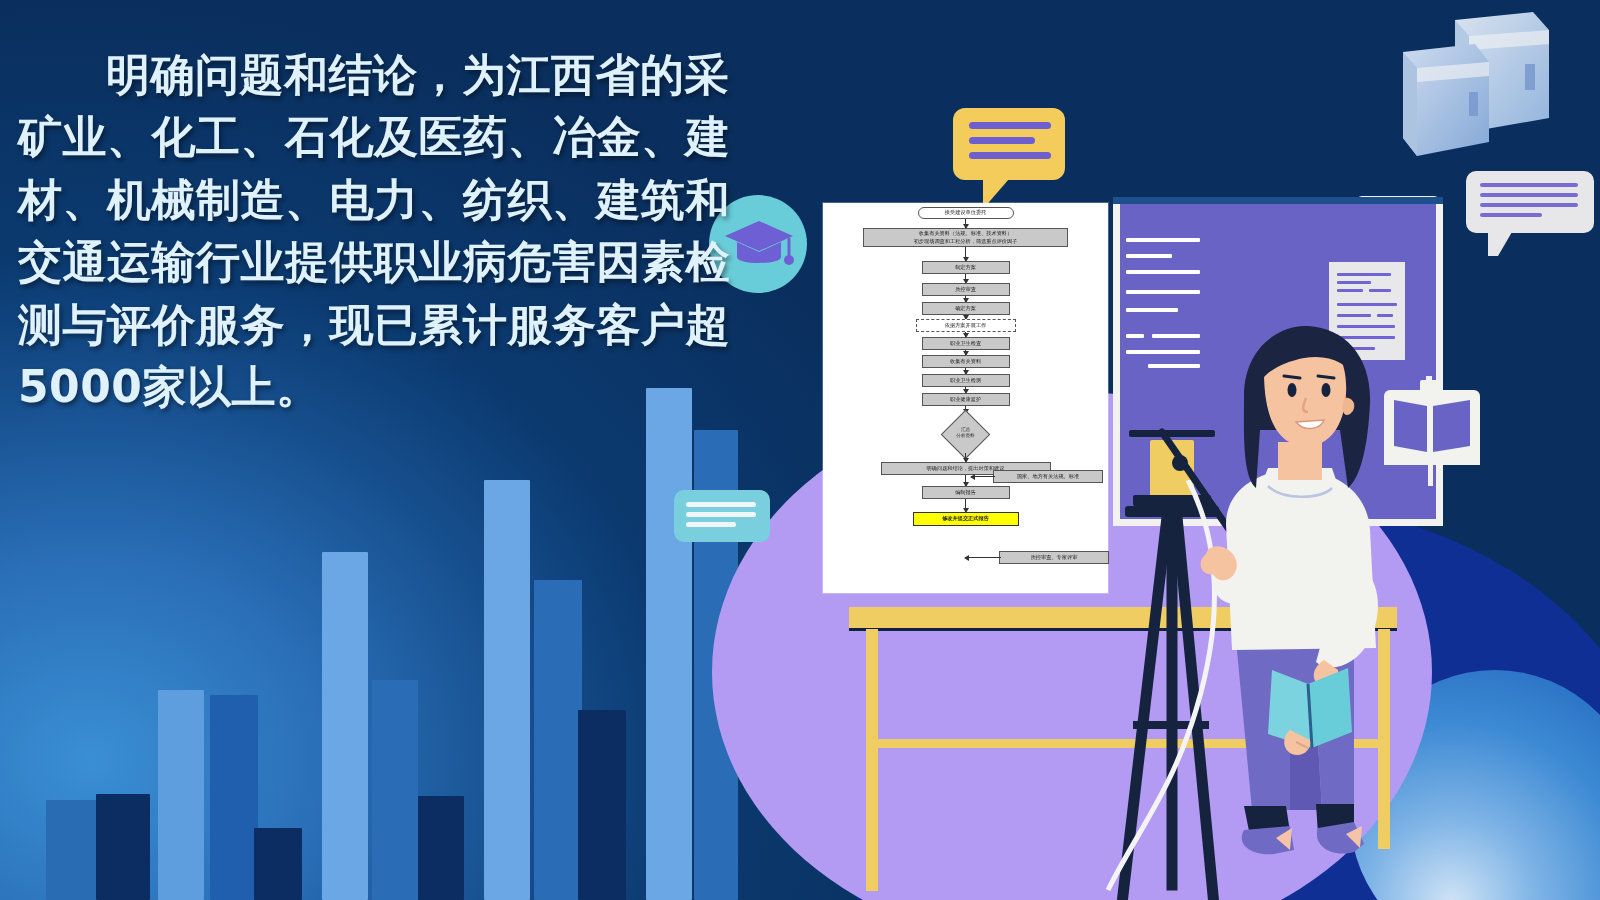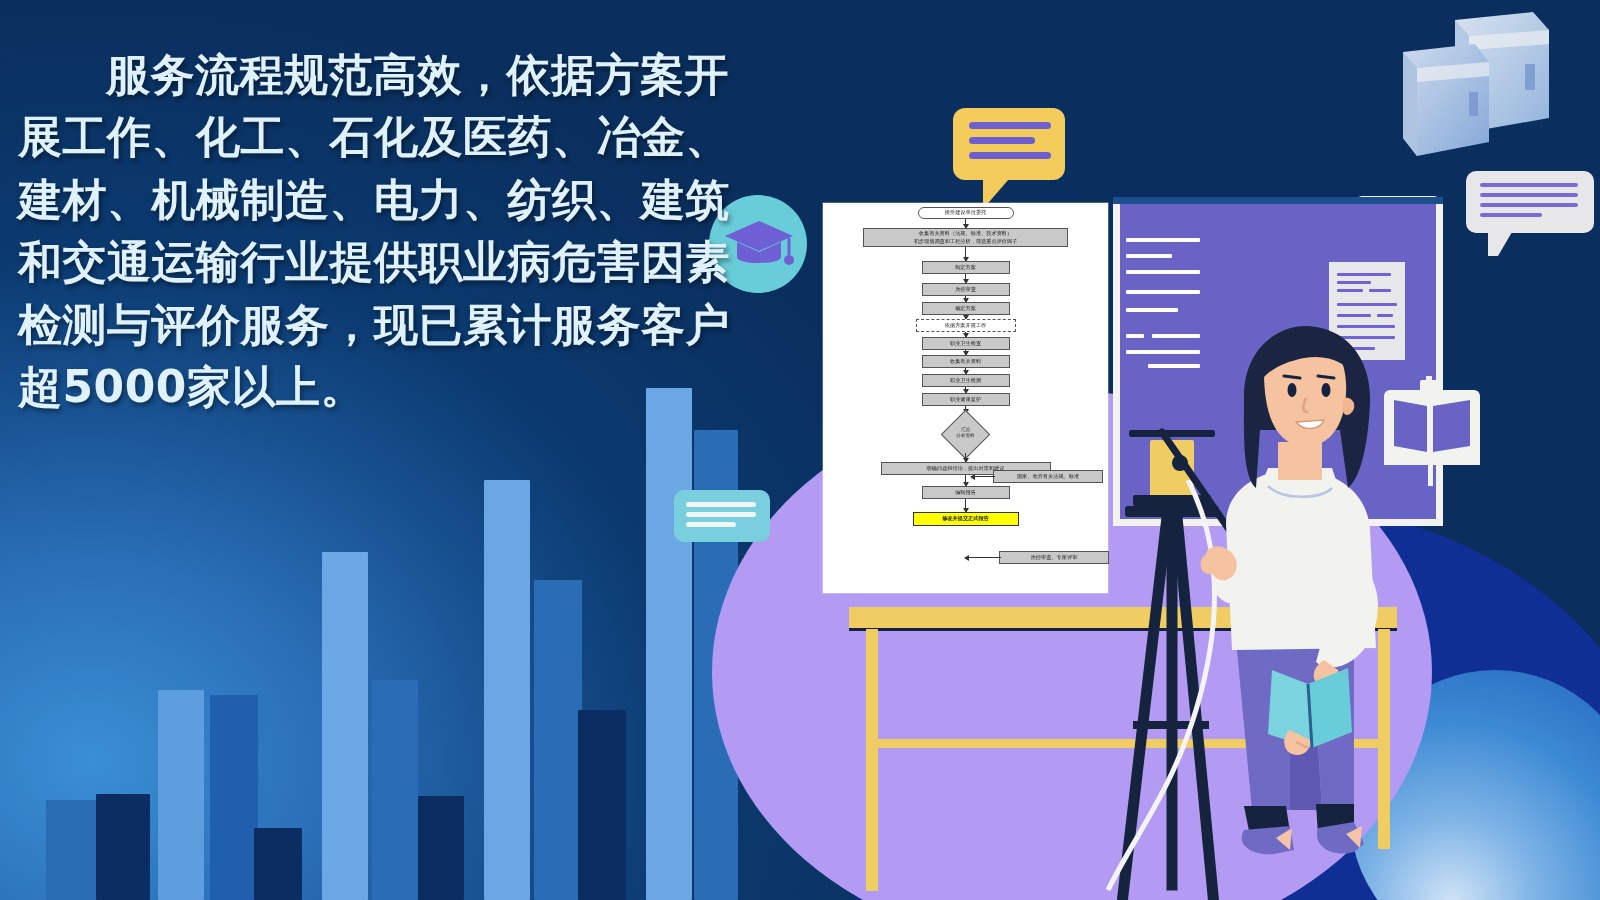--- a/index.html
+++ b/index.html
@@ -383,15 +383,15 @@
 
       <path d="M168 374 L208 358 L212 422 L172 438 Z" fill="#69cdd9"></path>
       <path d="M168 374 L132 360 L128 424 L172 438 Z" fill="#7ad3de"></path>
       <path d="M168 374 L172 438" stroke="#2a5f8f" stroke-width="3"></path>
 
       <path d="M150 420 C142 426, 142 440, 152 444 C162 448, 172 440, 170 430 Z" fill="#f6c3a0"></path>
       <path d="M156 432 L168 438" stroke="#e0a585" stroke-width="2"></path>
     </svg>
   </div>
 
-  <div class="headline">服务流程规范高效，依据方案开展工作、化工、石化及医药、冶金、建材、机械制造、电力、纺织、建筑和交通运输行业提供职业病危害因素检测与评价服务，现已累计服务客户超5000家以上。</div>
+  <div class="headline">明确问题和结论，为江西省的采矿业、化工、石化及医药、冶金、建材、机械制造、电力、纺织、建筑和交通运输行业提供职业病危害因素检测与评价服务，现已累计服务客户超5000家以上。</div>
 
 </div>
 
 </body></html>

